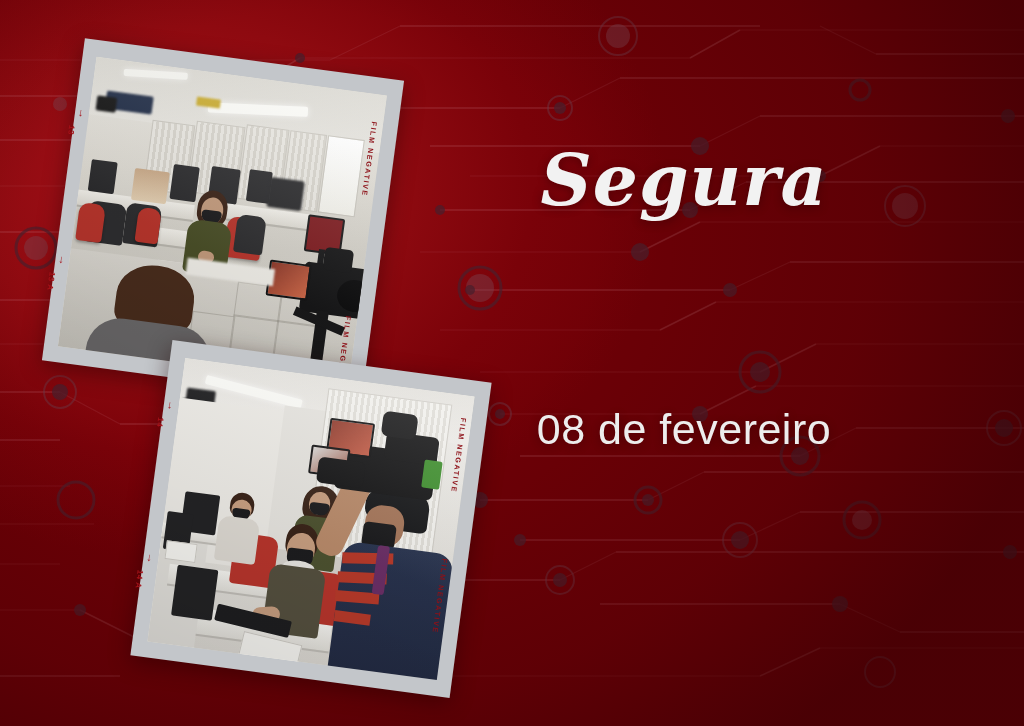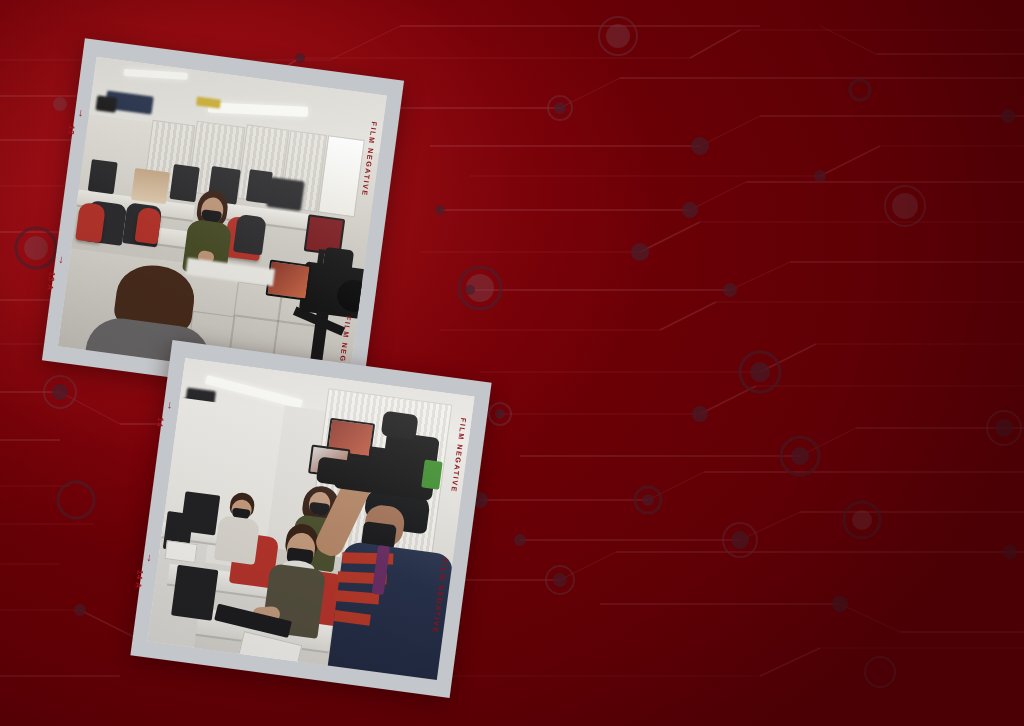--- a/index.html
+++ b/index.html
@@ -440,15 +440,17 @@
       <span class="arrow">↓</span>
       <span style="display:block;transform:rotate(90deg) translateX(10px);transform-origin:left top;">14</span>
     </div>
     <div class="mark" style="left:3px;top:214px;">
       <span class="arrow">↓</span>
       <span style="display:block;transform:rotate(90deg) translateX(10px);transform-origin:left top;">14 A</span>
     </div>
   </div>
 
   <div id="titlewrap">
+    <div class="title-line" id="title2">Segura</div>
   </div>
+  <div id="subtitle">08 de fevereiro</div>
 
 </div>
 
 </body></html>

